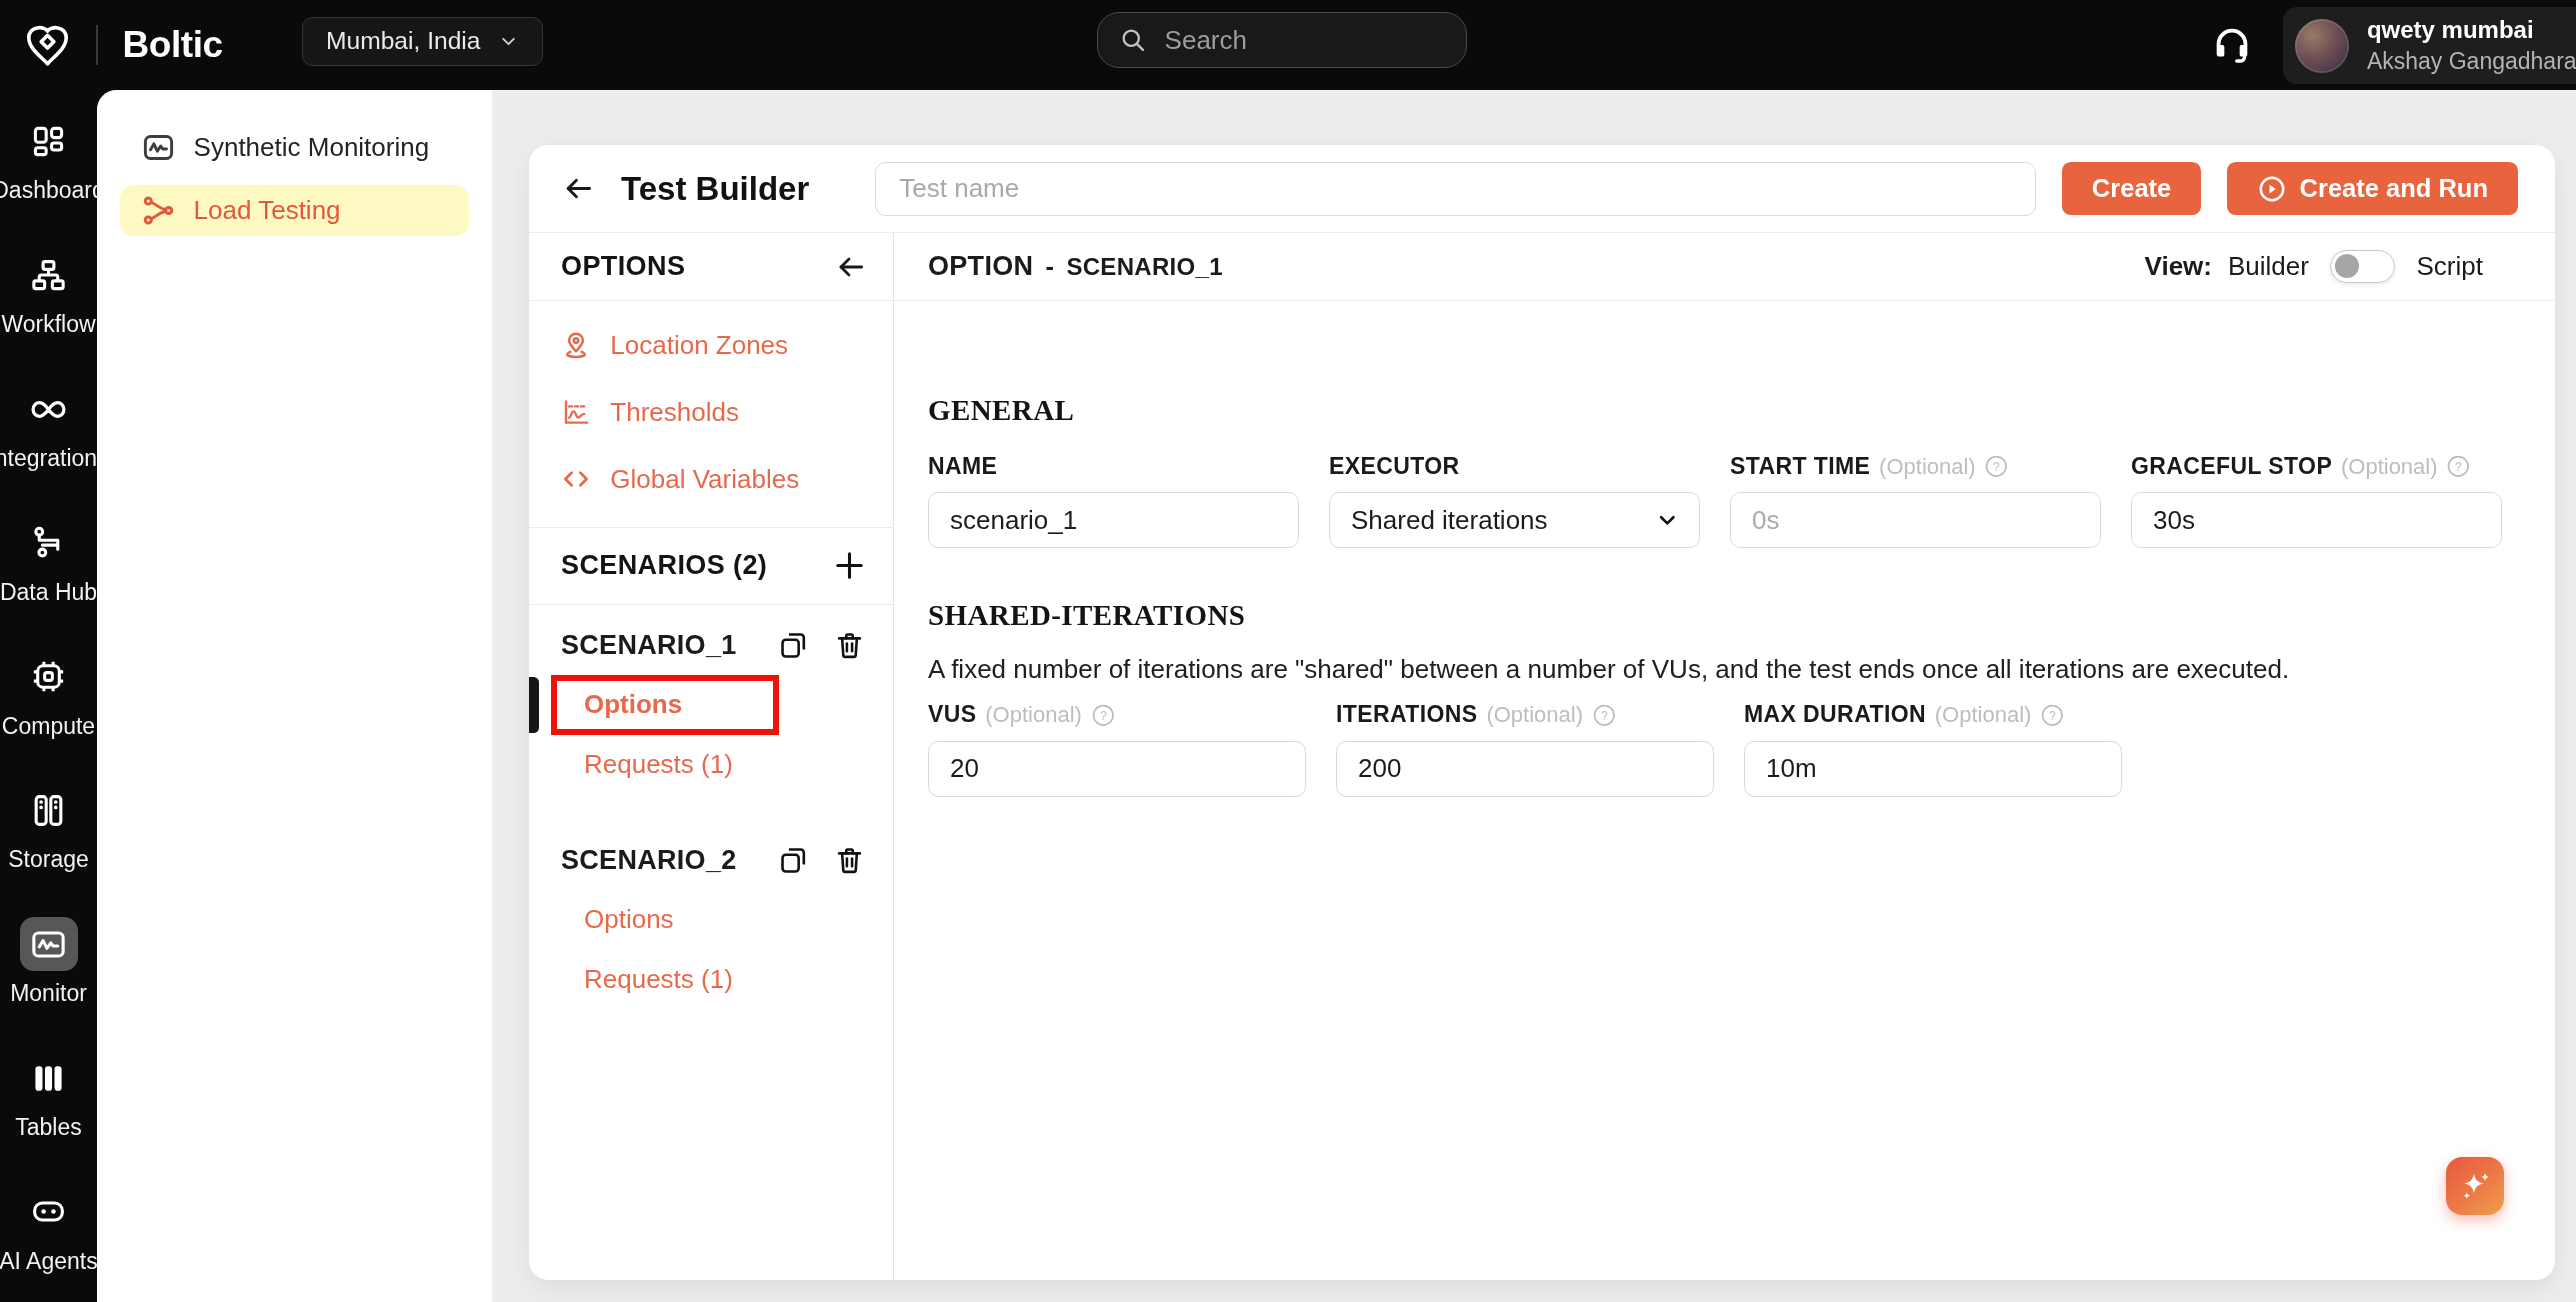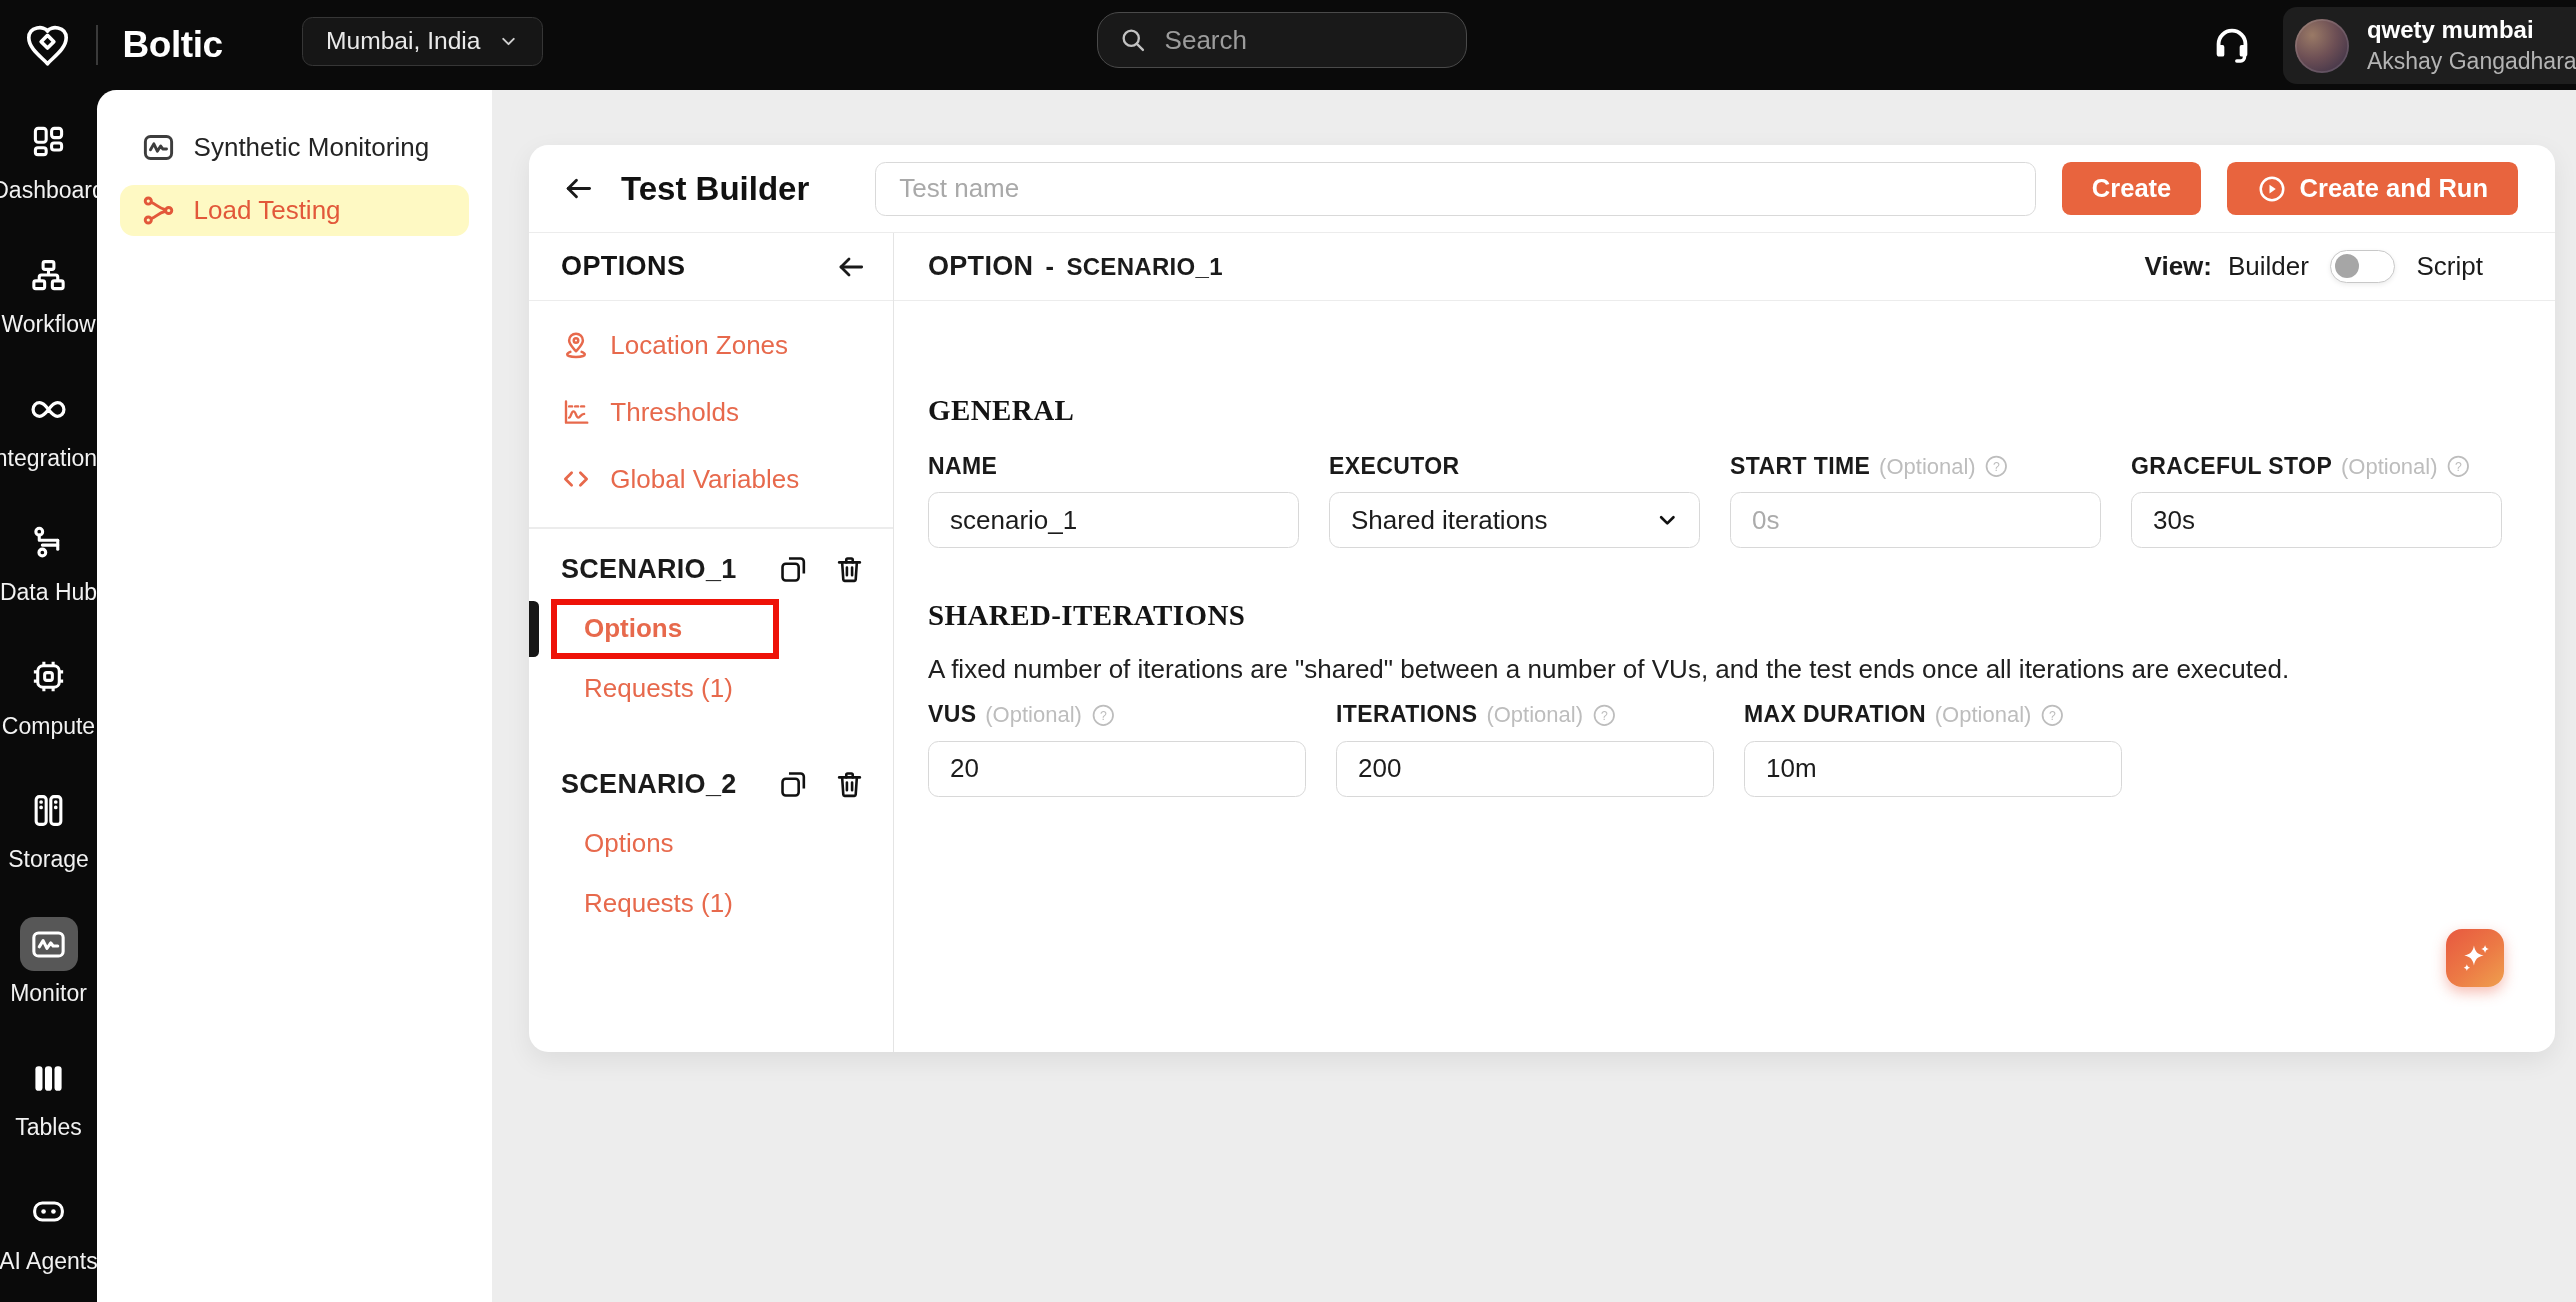--- a/index.html
+++ b/index.html
@@ -76,21 +76,21 @@
   .side-item {
     margin:0 23px; height:51px; display:flex; align-items:center; gap:17.6px;
     padding-left:21px; font-size:26px; color:#242424; cursor:pointer; border-radius:14px;
   }
   .side-item svg { width:35px; height:35px; color:#3d3d3d; flex:0 0 auto; }
   .side-item.active { margin-top:12.3px; height:51px; background:#fef9c3; color:#e2583a; }
   .side-item.active svg { color:#e2583a; }
 
   
   .card {
-    position:absolute; left:529px; top:145px; width:2026px; height:907px;
+    position:absolute; left:529px; top:145px; width:2026px; height:1135px;
     background:#fff; border-radius:19.3px; z-index:2;
     box-shadow:0 8.8px 26px rgba(0,0,0,.07);
     display:flex; flex-direction:column; overflow:hidden;
   }
   .card-header {
     height:88px; flex:0 0 auto; border-bottom:1.8px solid #ececec;
     display:flex; align-items:center; padding:0 37px 0 33px; gap:26px;
   }
   .back-btn { width:33px; height:33px; color:#1a1a1a; cursor:pointer; flex:0 0 auto; }
   .page-title { font-size:33px; font-weight:800; color:#111; white-space:nowrap; margin-right:40px; }
@@ -428,20 +428,29 @@
           <svg viewBox="0 0 24 24" fill="none" stroke="currentColor" stroke-width="2.2" stroke-linecap="round" stroke-linejoin="round">
               <polyline points="8.5 7 3.5 12 8.5 17"></polyline>
               <polyline points="15.5 7 20.5 12 15.5 17"></polyline>
             </svg>
           <span>Global Variables</span>
         </div>
       </div>
 
       <div class="hdivider"></div>
 
+      <div class="scenarios-header">
+        <span class="panel-title">SCENARIOS (2)</span>
+        <span class="plus-btn">
+          <svg viewBox="0 0 24 24" fill="none" stroke="currentColor" stroke-width="2.1" stroke-linecap="round">
+              <line x1="12" y1="4" x2="12" y2="20"></line>
+              <line x1="4" y1="12" x2="20" y2="12"></line>
+            </svg>
+        </span>
+      </div>
 
       <div class="hdivider"></div>
 
       <div class="scenario-group">
         <div class="scenario-row">
           <span class="scenario-name">SCENARIO_1</span>
           <span class="scenario-actions">
             <svg viewBox="0 0 24 24" fill="none" stroke="currentColor" stroke-width="2" stroke-linejoin="round">
                 <rect x="3.5" y="7.5" width="12.5" height="13" rx="2.5"></rect>
                 <path d="M8.5 3.5h9a2.5 2.5 0 0 1 2.5 2.5v9"></path>

